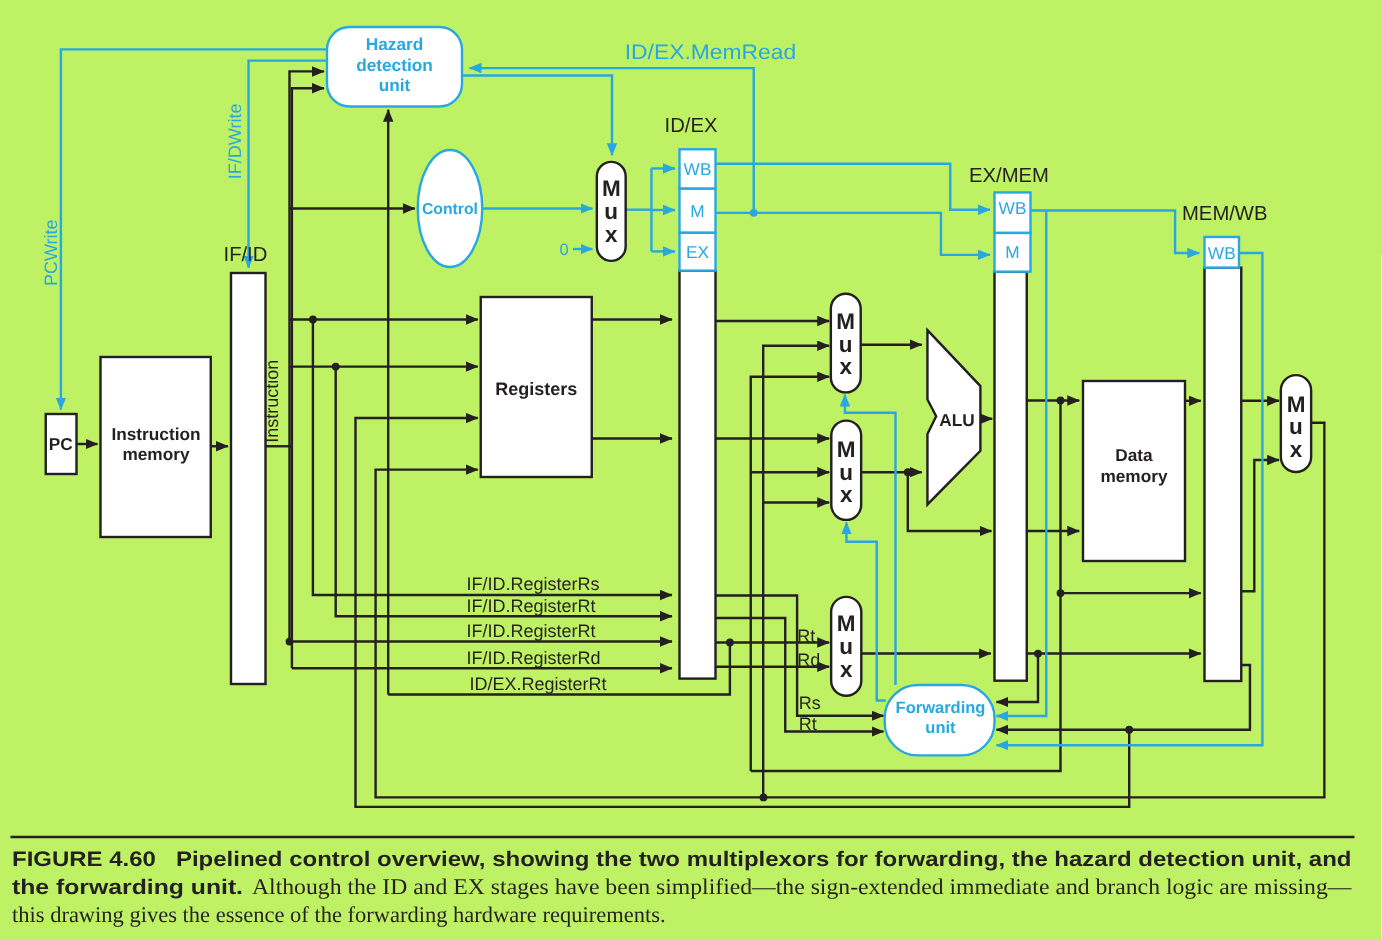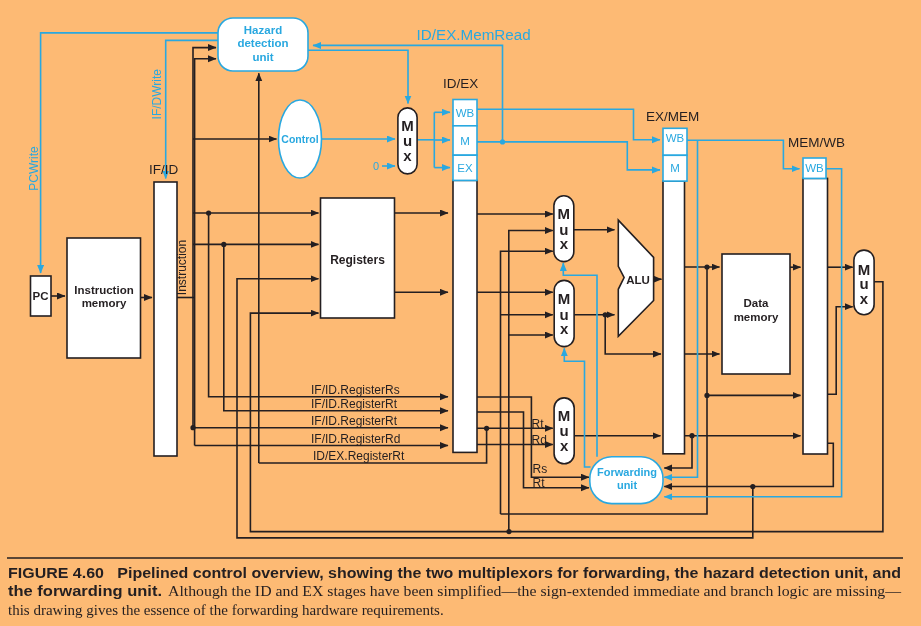--- a/index.html
+++ b/index.html
@@ -1,16 +1,16 @@
 <!DOCTYPE html>
 <html><head>
 <meta charset="utf-8">
 <style>
 html,body{margin:0;padding:0;background:#fff;}
-#wrap{position:relative;width:921px;height:626px;background:#fdba74;overflow:hidden;}
+#wrap{position:relative;width:921px;height:626px;background:#bef264;overflow:hidden;}
 svg{display:block;}
 .k{stroke:#241f21;stroke-width:1.6;fill:none;}
 .c{stroke:#29a8e0;stroke-width:1.6;fill:none;}
 .bk{stroke:#241f21;stroke-width:1.6;fill:#fff;}
 .bc{stroke:#29a8e0;stroke-width:1.6;fill:#fff;}
 text{font-family:"Liberation Sans",sans-serif;fill:#241f21;}
 .tc{fill:#29a8e0;}
 .b{font-weight:bold;}
 .lbl{font-size:13.5px;}
 .sig{font-size:12px;}

